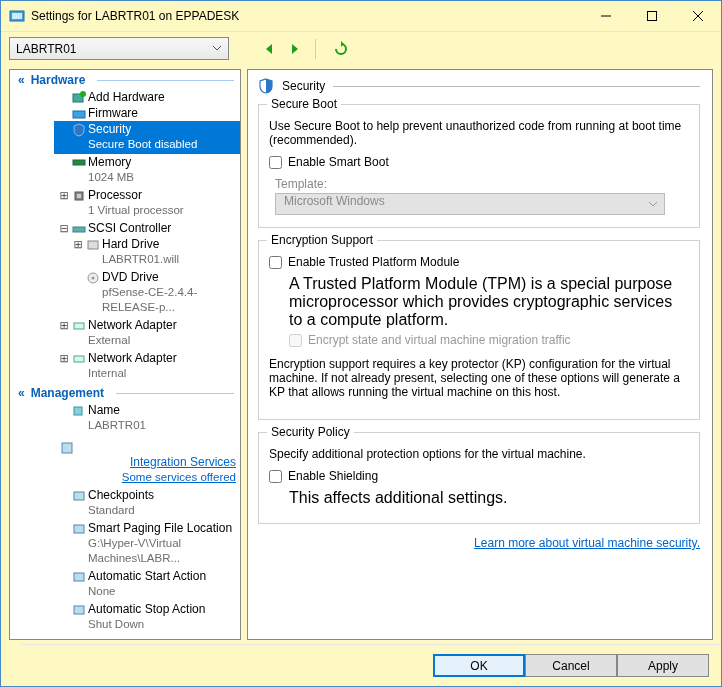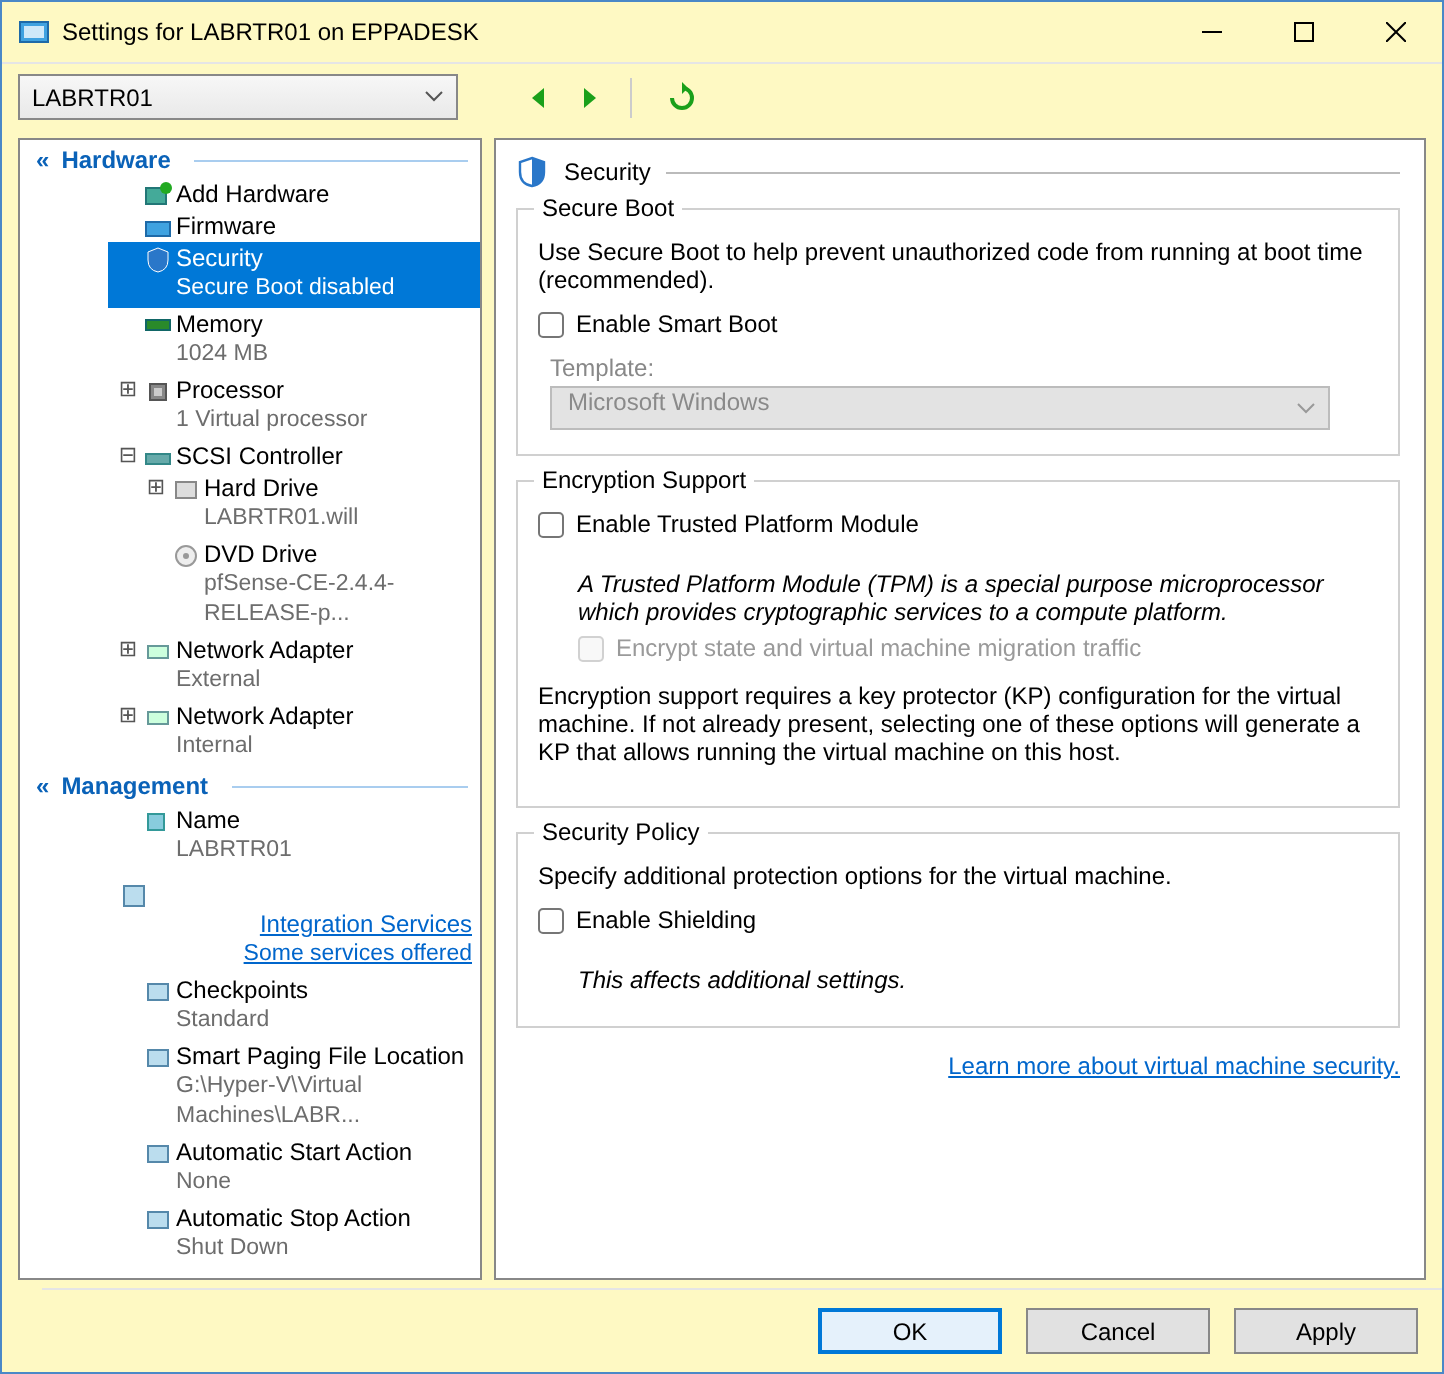--- a/index.html
+++ b/index.html
@@ -40,23 +40,23 @@
   .chdr .line { flex:1; height:1px; background:#bbb;}
   .group { border:1px solid #d0d0d0; padding:10px 10px 12px 10px; margin-bottom:12px; position:relative;}
   .group-title { position:absolute; top:-8px; left:8px; background:#fff; padding:0 4px; color:#000;}
   .desc{ margin:4px 0 8px 0;}
   .cbrow{ display:flex; align-items:center; gap:6px; margin:4px 0;}
   .cbrow input{ width:13px; height:13px; margin:0;}
   .cbrow.disabled{ color:#9a9a9a;}
   .tmpl-label{ color:#888; margin:8px 0 2px 6px;}
   .tmpl-select{ width:390px; height:22px; border:1px solid #bcbcbc; background:#e3e3e3; color:#8a8a8a; display:flex; padding:0 8px; position:relative; margin-left:6px;}
   .tmpl-select .chev{ position:absolute; right:6px; top:4px;}
-  .note{ margin:16px 0 4px 20px; font-size:12px;font-style:italic;}
+  .note{ margin:6px 0 4px 20px; font-size:16px;}
   .link{ color:#0066cc; text-decoration:underline; text-align:right; display:block; margin-top:4px;}
-  .footer { height:42px; border-top:1px solid #e5e5e5; display:flex; align-items:center; justify-content:flex-end; padding:0 12px; gap:12px;margin-left:20px;}
+  .footer { height:42px; border-top:1px solid #e5e5e5; display:flex; align-items:center; justify-content:flex-end; padding:0 12px; gap:0;margin-left:20px;}
   .btn { width:92px; height:23px; border:1px solid #888; background:#e1e1e1; display:flex; align-items:center; justify-content:center;}
   .btn.primary{ border:2px solid #0078d7; background:#e5f1fb;}
   svg { display:block; }
   .small-icon{ width:14px; height:14px;}
 </style>
 </head>
 <body>
 
 <div class="window">
 

